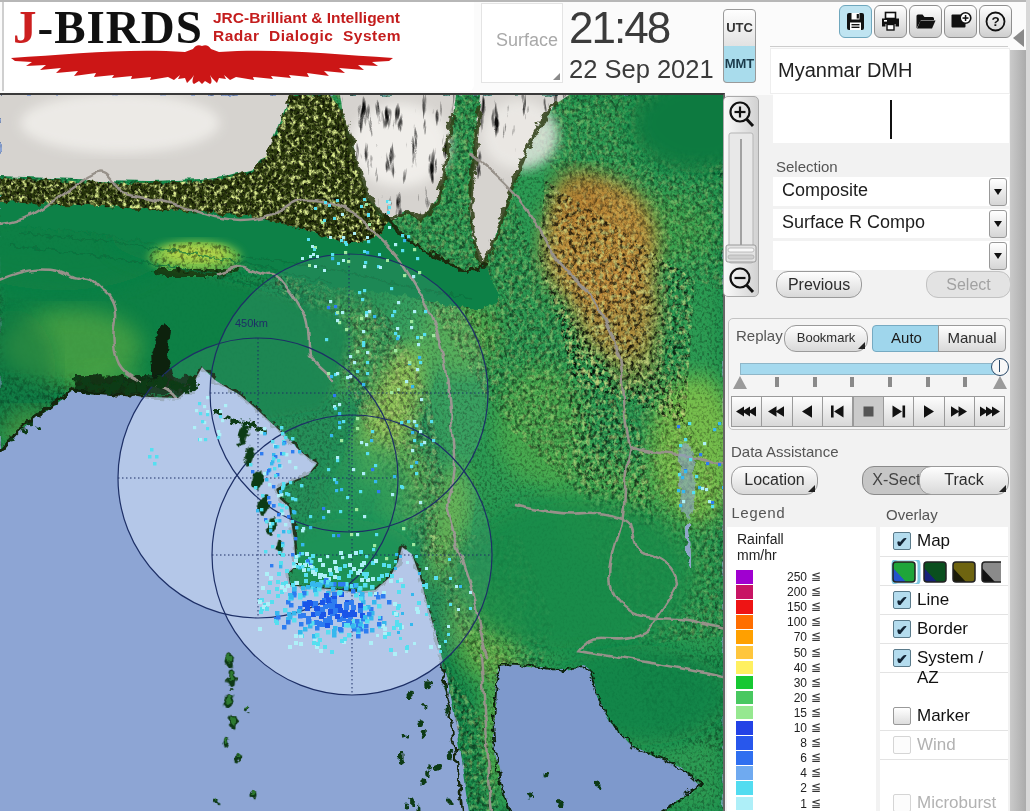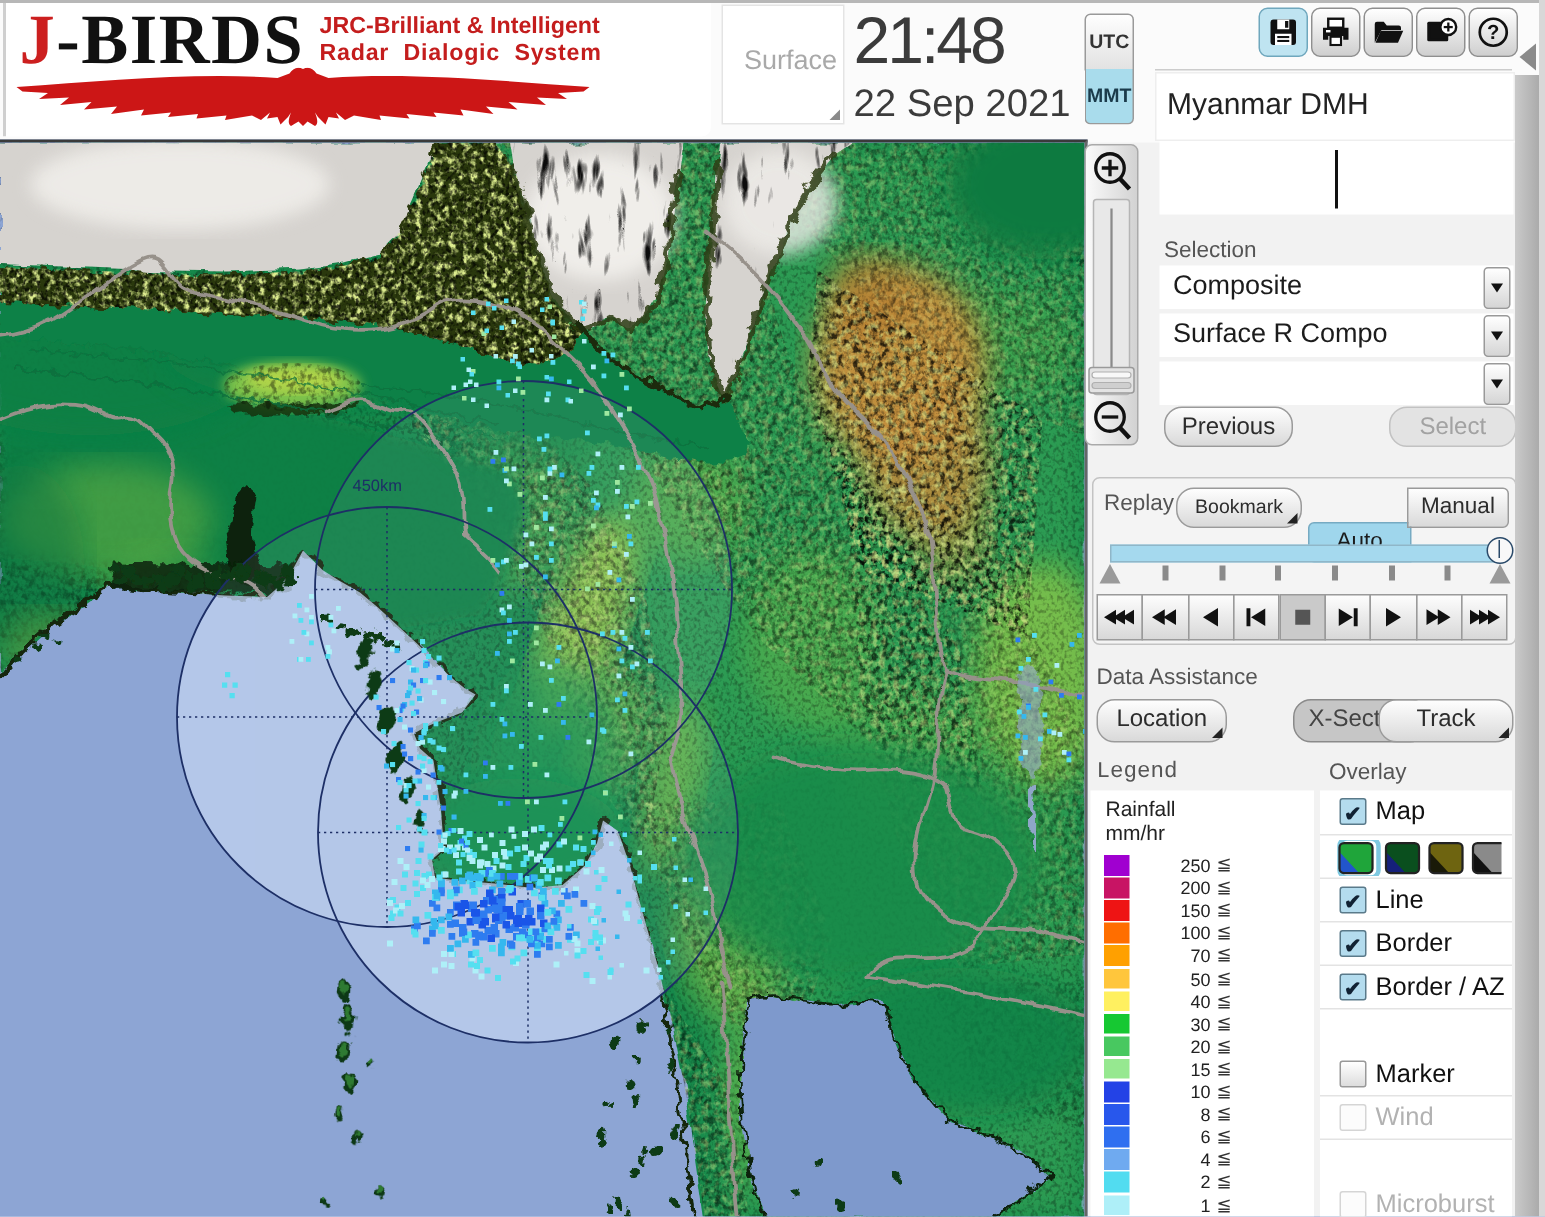--- a/index.html
+++ b/index.html
@@ -41,21 +41,21 @@
 #field1{top:177px;}
 #field2{top:209px;}
 #field3{top:241px;}
 .btn{border:1px solid #9a9a9a;border-radius:12px;background:linear-gradient(#fefefe,#d9d9d9);color:#2c2c2c;text-align:center;}
 #prevbtn{left:776px;top:271px;width:84px;height:25px;font-size:16px;line-height:25px;}
 #selbtn{left:926px;top:271px;width:83px;height:25px;font-size:16px;line-height:25px;background:#e3e3e3;color:#a2a2a2;border-color:#c2c2c2;}
 
 #replaybox{left:728px;top:318px;width:281px;height:110px;border:1px solid #c3c3c3;border-radius:5px;background:#f4f4f4;}
 #replaylbl{left:7px;top:8px;font-size:15px;color:#555;}
 #bookmark{left:55px;top:6px;width:82px;height:25px;font-size:13px;line-height:24px;}
-#autobtn{left:143px;top:6px;width:67px;height:25px;font-size:15px;line-height:24px;border-radius:4px 0 0 4px;background:#9fd6ec;border:1px solid #76aac2;text-align:center;color:#1b1b1b;margin-top:23px;}
+#autobtn{left:143px;top:6px;width:67px;height:25px;font-size:15px;line-height:24px;border-radius:4px 0 0 4px;background:#9fd6ec;border:1px solid #76aac2;text-align:center;color:#1b1b1b;}
 #manualbtn{left:209px;top:6px;width:66px;height:25px;font-size:15px;line-height:24px;border-radius:0 4px 4px 0;}
 #slider{left:11px;top:44px;width:261px;height:10px;background:#a5d9ee;border:1px solid #8fb6c8;}
 #sthumb{left:262px;top:39px;width:16px;height:16px;border-radius:50%;background:#f8f8f8;border:1.5px solid #2a4a6a;}
 #sthumb:after{content:"";position:absolute;left:6.5px;top:1px;width:1.5px;height:12px;background:#2a4a6a;}
 .tick{top:58px;width:4px;height:10px;background:#8a8a8a;}
 .tri{top:57px;width:0;height:0;border-left:7px solid transparent;border-right:7px solid transparent;border-bottom:13px solid #9a9a9a;}
 .pbtn{top:77px;width:29.2px;height:29px;border:1px solid #9a9a9a;background:linear-gradient(#fdfdfd,#d8d8d8);}
 .pbtn svg{position:absolute;left:0;top:0;}
 
 #dalbl{left:731px;top:443px;font-size:15px;color:#555;}
@@ -333,21 +333,21 @@
 <div class="abs ovrow" style="top:88px;height:28px;">
       <div class="cb cbc">
         <div class="chk">✔</div>
       </div>
       <div class="ovtext">Border</div>
     </div>
 <div class="abs ovrow" style="top:117px;height:28px;">
       <div class="cb cbc">
         <div class="chk">✔</div>
       </div>
-      <div class="ovtext">Border / AZ</div>
+      <div class="ovtext">System / AZ</div>
     </div>
 <div class="abs ovrow" style="top:175px;height:28px;">
       <div class="cb cbu"></div>
       <div class="ovtext">Marker</div>
     </div>
 <div class="abs ovrow" style="top:204px;height:28px;">
       <div class="cb cbd"></div>
       <div class="ovtext ovdis">Wind</div>
     </div>
 <div class="abs ovrow" style="top:262px;height:28px;">

